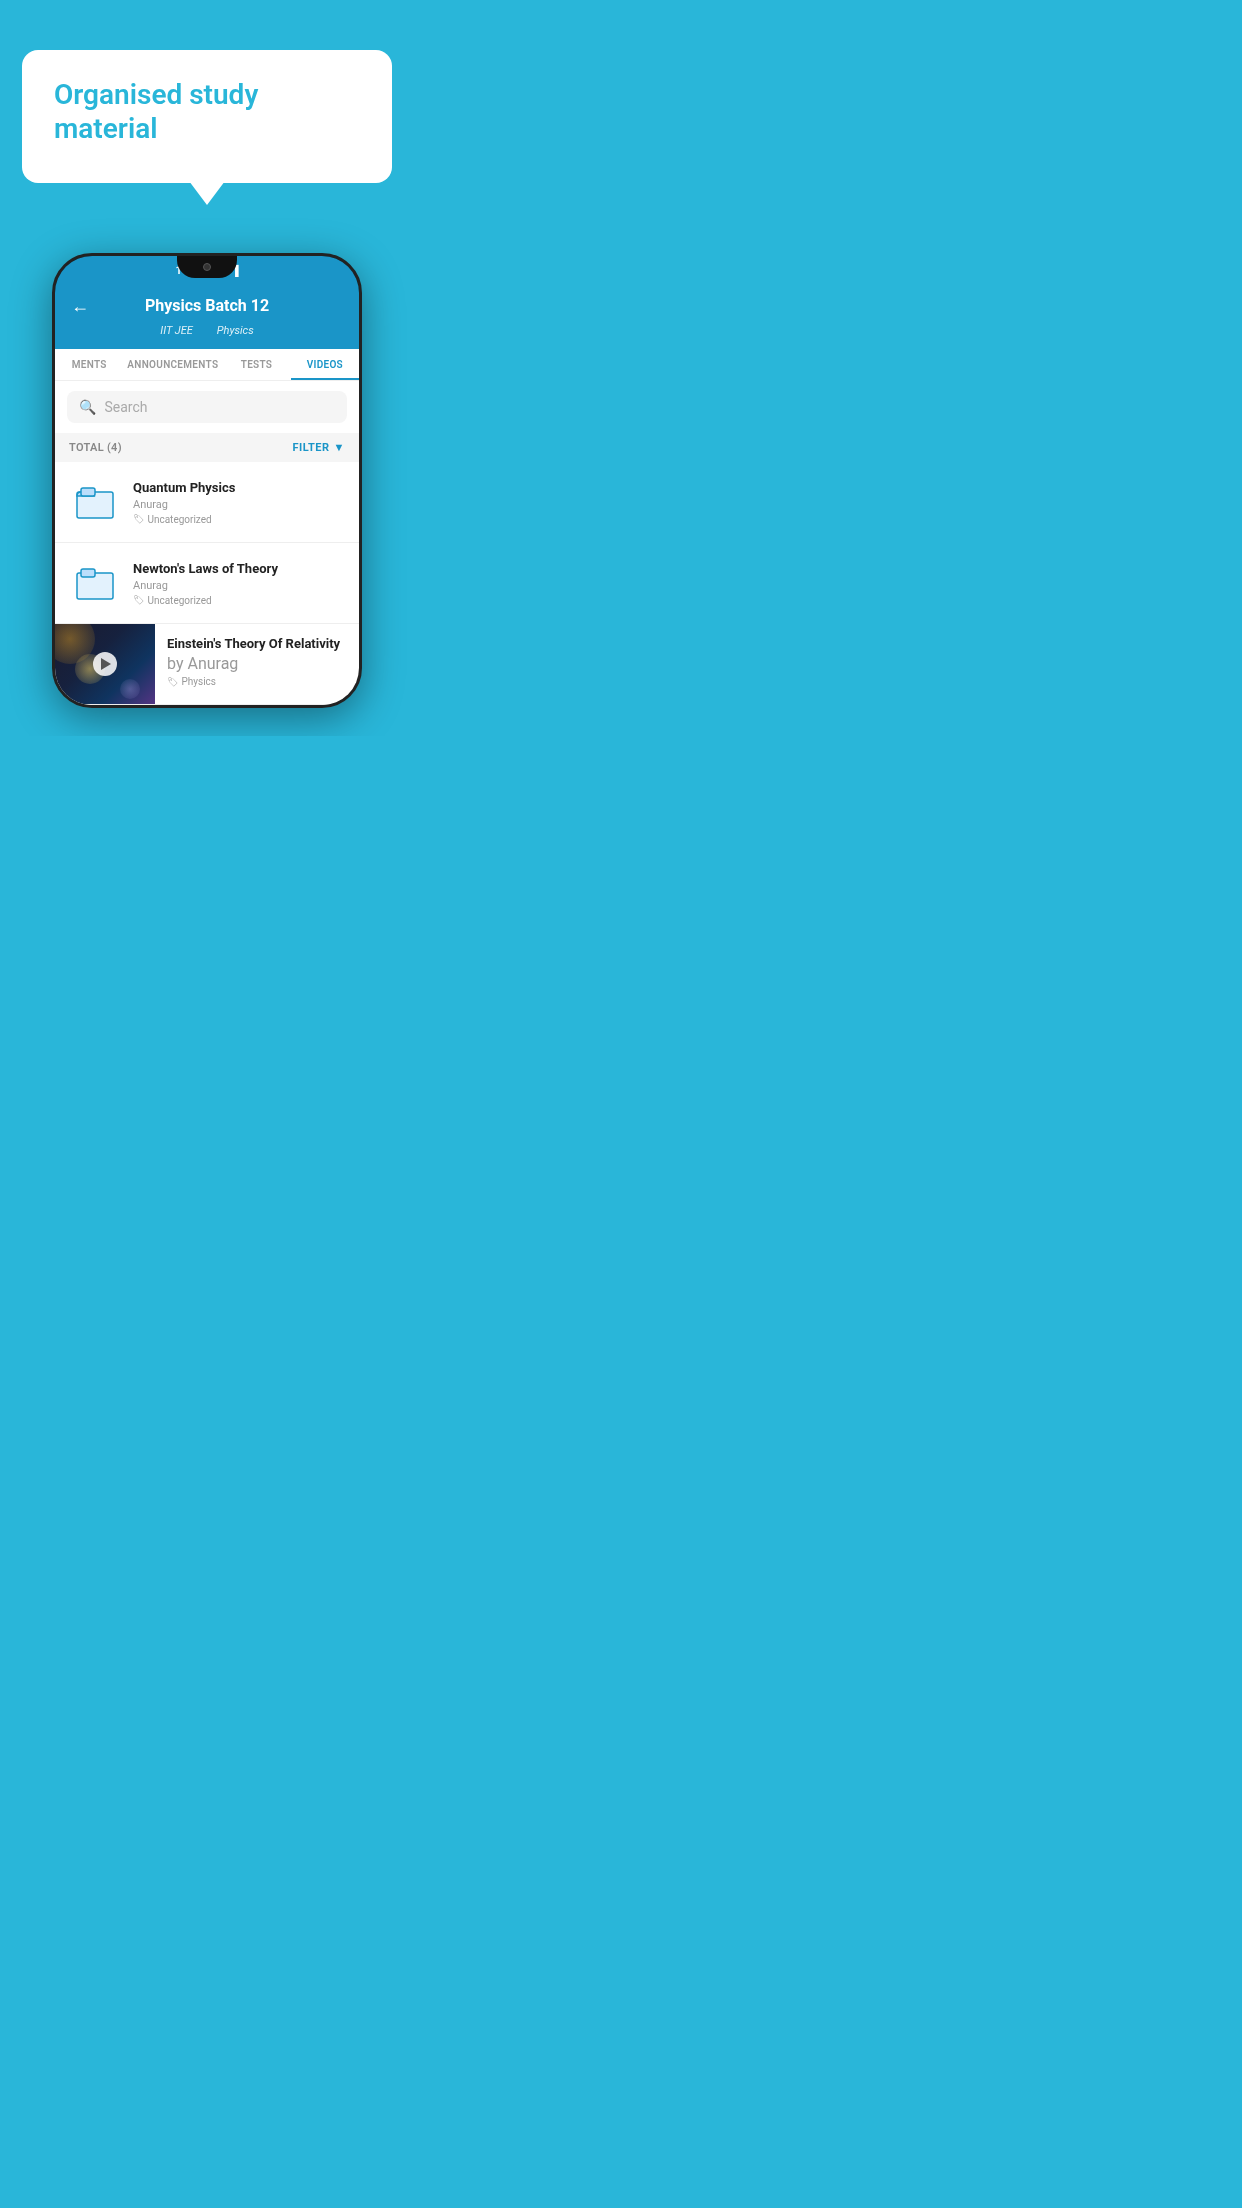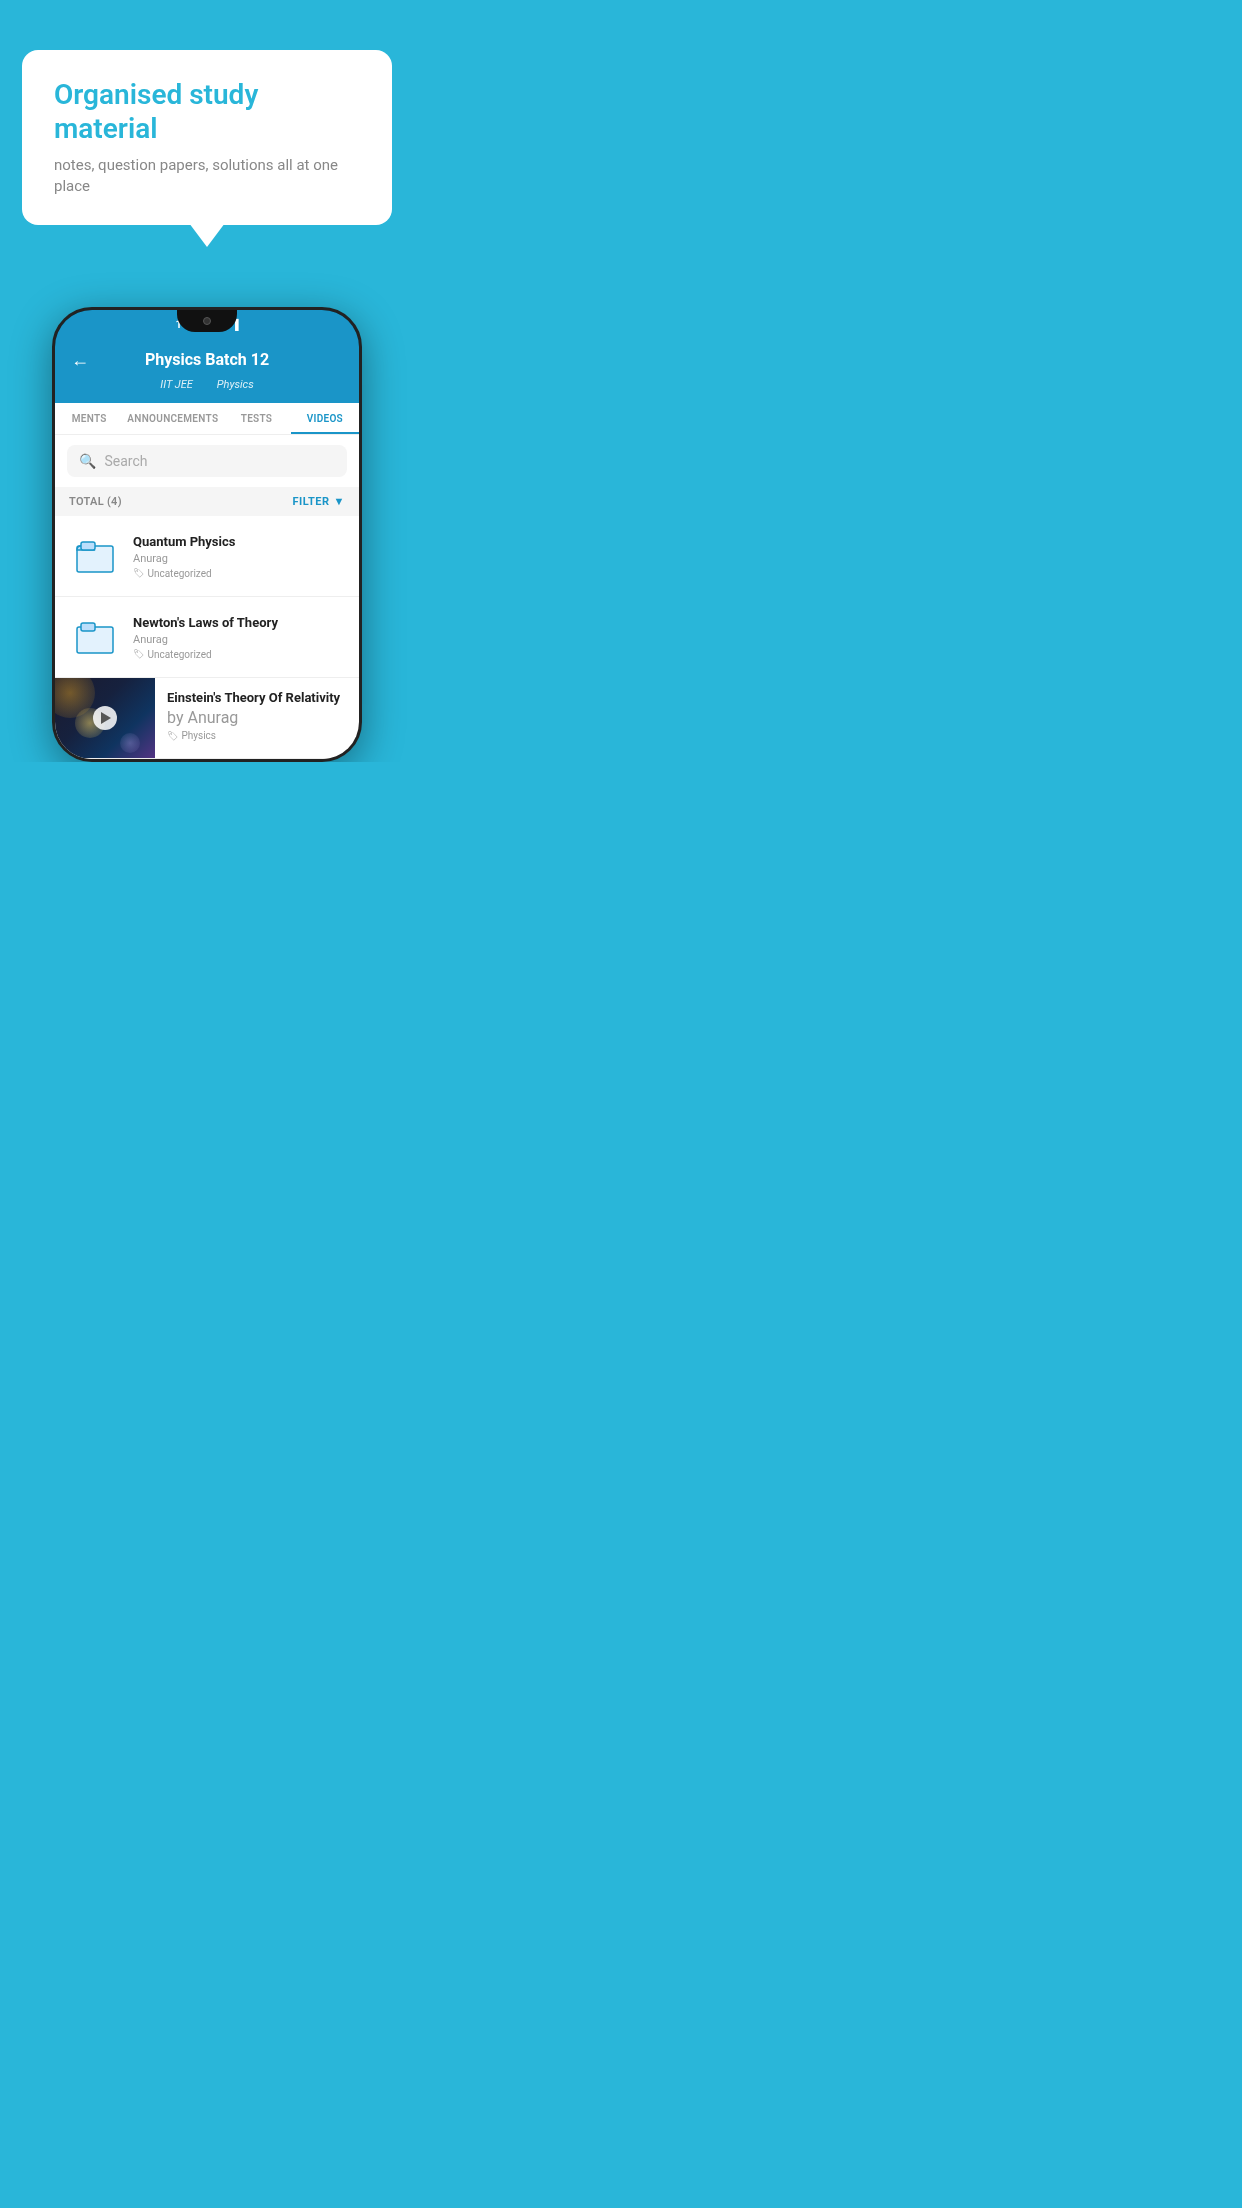--- a/index.html
+++ b/index.html
@@ -25,21 +25,21 @@
       padding: 50px 20px 30px 20px;
     }
 
     .speech-bubble {
       background: white;
       border-radius: 16px;
       padding: 28px 32px;
       width: 100%;
       max-width: 370px;
       position: relative;
-      margin-bottom: 12px;
+      margin-bottom: 0;
     }
 
     .speech-bubble::after {
       content: '';
       position: absolute;
       bottom: -22px;
       left: 50%;
       transform: translateX(-50%);
       width: 0;
       height: 0;
@@ -437,21 +437,20 @@
       background: #333;
       border-radius: 2px;
     }
   </style>
 </head>
 <body>
 
 <div class="top-section">
   <div class="speech-bubble">
     <div class="bubble-title">Organised study material</div>
-    <div class="bubble-subtitle">notes, question papers, solutions all at one place</div>
   </div>
 </div>
 
 <div class="phone-wrapper">
   <div class="phone-frame">
 
     <div class="side-buttons">
       <div class="side-btn"></div>
     </div>
 

